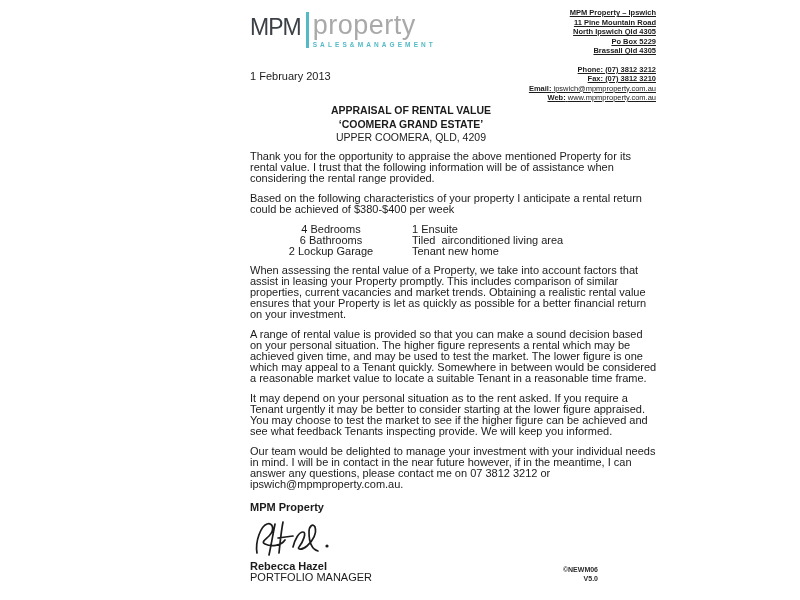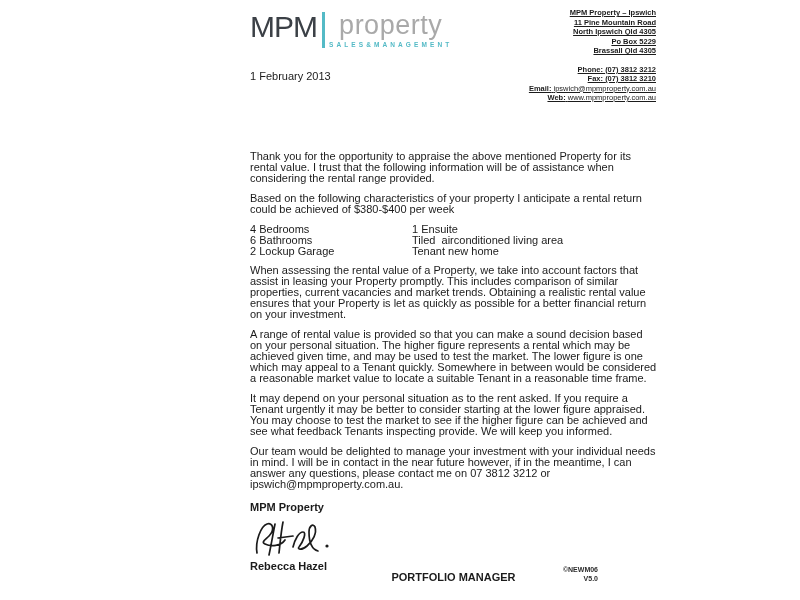--- a/index.html
+++ b/index.html
@@ -5,23 +5,23 @@
   * { margin:0; padding:0; box-sizing:border-box; }
   html,body { width:800px; height:600px; background:#ffffff; overflow:hidden; }
   body { font-family:"Liberation Sans", sans-serif; color:#1b1b1b; position:relative; }
 
   .canvas { position:absolute; left:0; top:0; width:800px; height:600px; background:#fff; }
 
   
   .header { position:absolute; left:250px; top:8px; width:406px; display:flex; justify-content:space-between; }
 
   .logo { display:flex; align-items:flex-start; margin-top:4px; }
-  .logo-mpm { font-size:30px; line-height:30px; font-weight:400; color:#3b4046; letter-spacing:-1px; }
+  .logo-mpm { font-size:23px; line-height:30px; font-weight:400; color:#3b4046; letter-spacing:-1px; }
   .logo-bar { width:3px; height:36px; background:#54bac6; margin:0 4px 0 5px; }
-  .logo-right { display:flex; flex-direction:column;align-items:center; }
+  .logo-right { display:flex; flex-direction:column; }
   .logo-property { font-size:27px; line-height:26px; color:#a9a9a9; letter-spacing:0.5px; }
   .logo-tagline { font-size:6.5px; letter-spacing:3.1px; color:#54bac6; font-weight:700; margin-top:3px; }
 
   .contact { text-align:right; font-size:7.5px; line-height:9.5px; color:#1b1b1b;text-decoration:underline; }
   .contact .b { font-weight:700; }
   .contact .gap { height:9px; }
   .contact .val { font-weight:400; }
 
   
   .date { position:absolute; left:250px; top:70px; font-size:11px; }
@@ -30,28 +30,28 @@
   .title-block { position:absolute; left:250px; top:104px; width:322px; text-align:center; }
   .title-line1, .title-line2 { font-size:10.5px; font-weight:700; line-height:13.5px; }
   .title-line3 { font-size:10.5px; font-weight:400; line-height:13.5px; }
 
   
   .body-block { position:absolute; left:250px; top:151px; width:407px; font-size:11px; line-height:11px; }
   .para { margin-bottom:9px; }
 
   .features { display:flex; margin-bottom:8px; }
   .features-col { display:flex; flex-direction:column; }
-  .features-col.left { width:162px; }
+  .features-col.left { width:162px;text-align:center; }
   .feature-item { white-space:pre-wrap; line-height:11px; }
 
   .signoff { margin-top:12px; }
   .signoff .company { font-weight:700; }
   .signature { margin:4px 0 0 2px; display:block; }
   .signer-name { font-weight:700; }
-  .signer-role { font-weight:700;text-align:center; }
+  .signer-role { font-weight:400; }
 
   
   .footer { position:absolute; right:202px; top:566px; text-align:right; font-size:7px; line-height:8.5px; font-weight:700; color:#2b2b2b; }
 </style>
 </head>
 <body>
 
 <div class="canvas">
 
   <div class="header">
@@ -73,20 +73,25 @@
       <div class="gap"></div>
       <div><span class="b">Phone:</span> <span class="b">(07) 3812 3212</span></div>
       <div><span class="b">Fax:</span> <span class="b">(07) 3812 3210</span></div>
       <div><span class="b">Email:</span> <span class="val">ipswich@mpmproperty.com.au</span></div>
       <div><span class="b">Web:</span> <span class="val">www.mpmproperty.com.au</span></div>
     </div>
   </div>
 
   <div class="date">1 February 2013</div>
 
+  <div class="title-block">
+    <div class="title-line1">APPRAISAL OF RENTAL VALUE</div>
+    <div class="title-line2">‘COOMERA GRAND ESTATE’</div>
+    <div class="title-line3">UPPER COOMERA, QLD, 4209</div>
+  </div>
 
   <div class="body-block">
     <p class="para">Thank you for the opportunity to appraise the above mentioned Property for its rental value. I trust that the following information will be of assistance when considering the rental range provided.</p>
     <p class="para">Based on the following characteristics of your property I anticipate a rental return could be achieved of $380-$400 per week</p>
 
     <div class="features">
       <div class="features-col left">
         <span class="feature-item">4 Bedrooms</span>
         <span class="feature-item">6 Bathrooms</span>
         <span class="feature-item">2 Lockup Garage</span>

